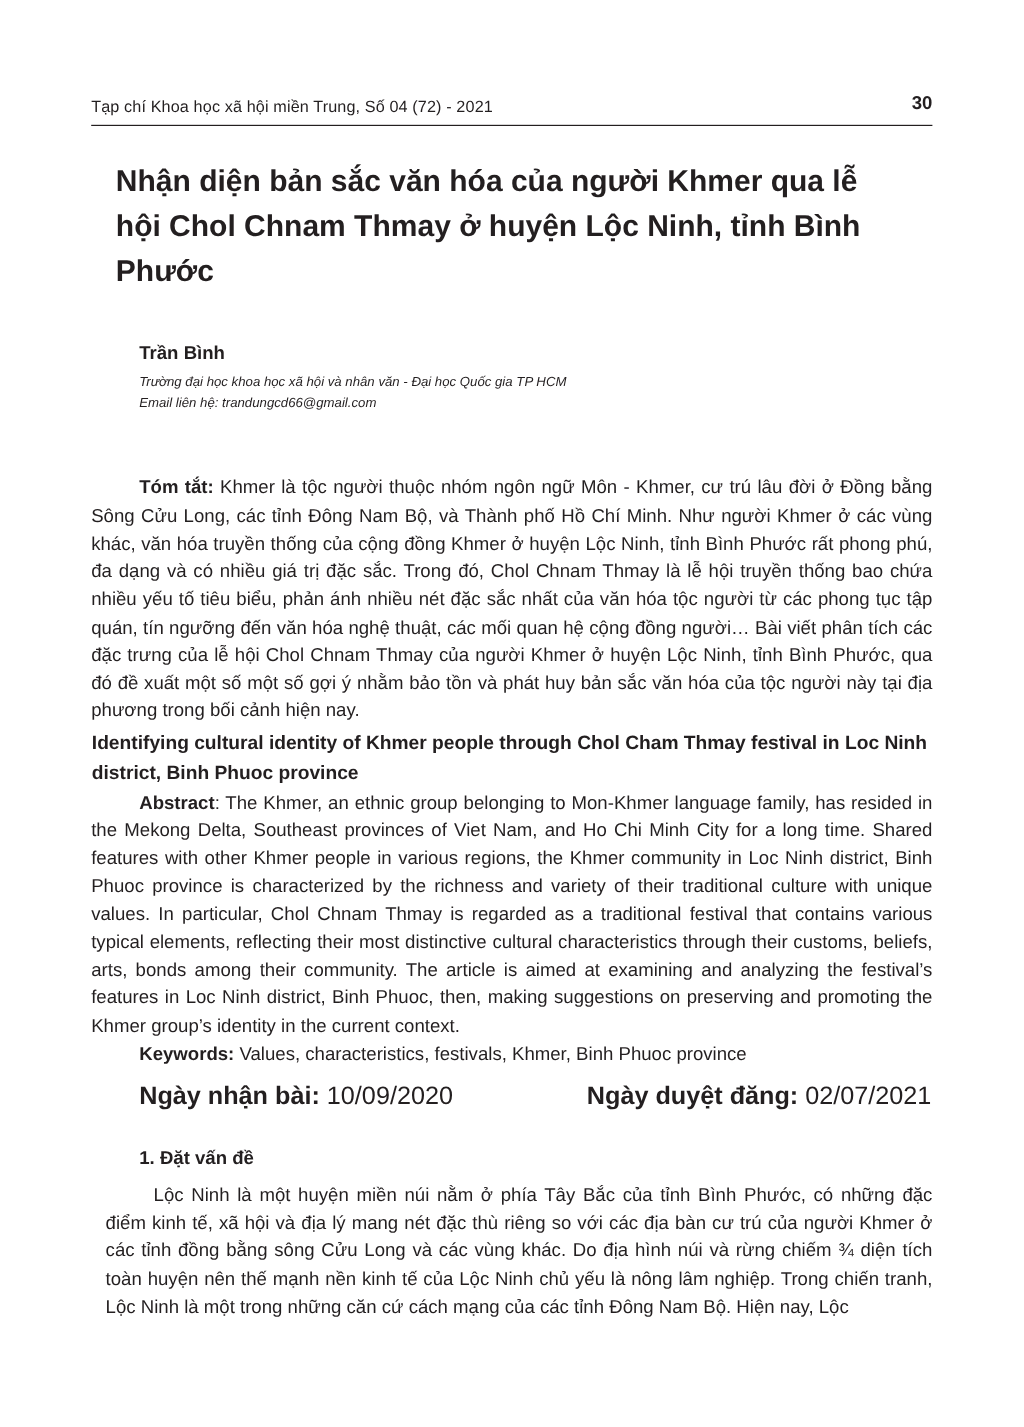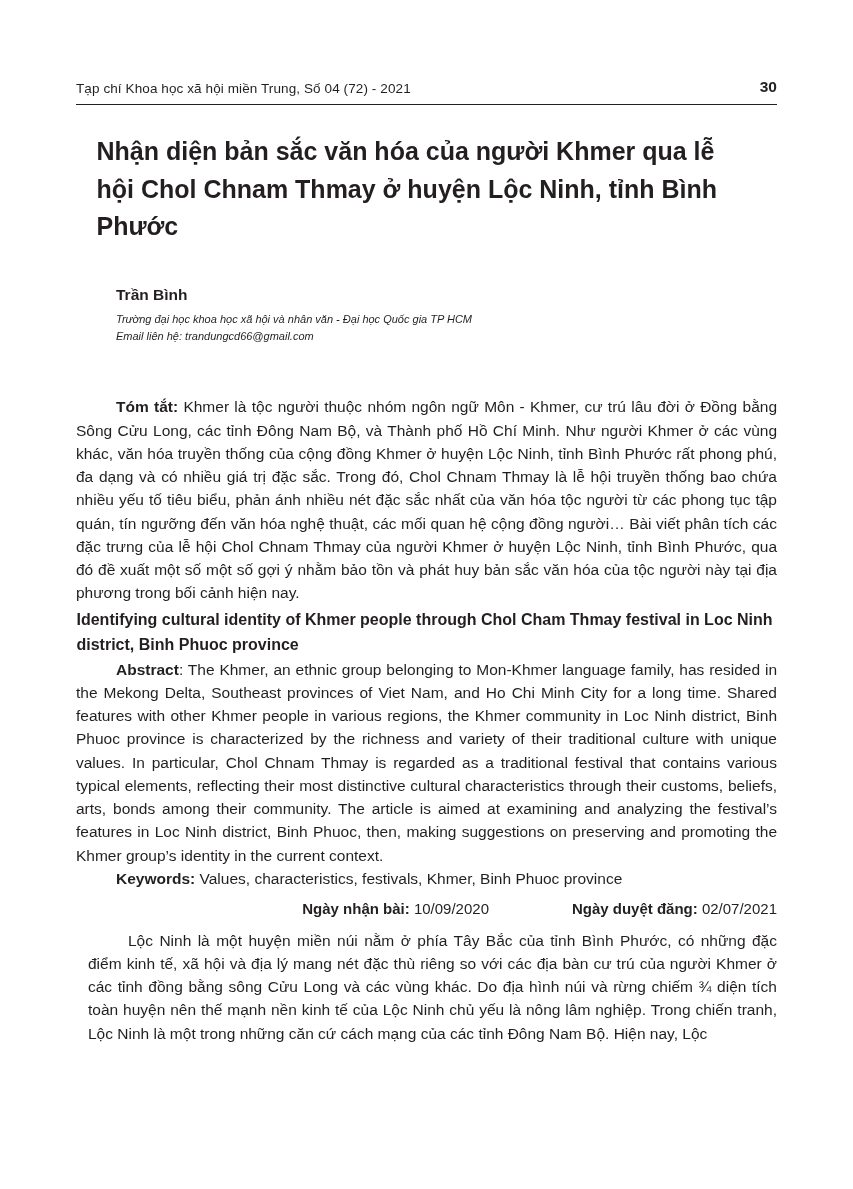--- a/index.html
+++ b/index.html
@@ -59,23 +59,22 @@
     margin: 2px auto 0;
     max-width: 700px;
     font-size: 16px;
     font-weight: 700;
     line-height: 1.6;
   }
 
   .dates-row {
     display: flex;
     margin-top: 8px;
-    font-size: 15px;
+    font-size: 21px;
     line-height: 1.5;
-    text-align: right;
   }
   .date-left { margin-left: 40px; flex: 1; }
   .date-right { width: 288px; }
 
   .section-heading {
     margin: 24px 0 0 40px;
     font-size: 15.5px;
     font-weight: 700;
     line-height: 1.5;
   }
@@ -109,16 +108,17 @@
 
   <p class="para justify indent"><strong>Abstract</strong><span>: The Khmer, an ethnic group belonging to Mon-Khmer language family, has resided in the Mekong Delta, Southeast provinces of Viet Nam, and Ho Chi Minh City for a long time. Shared features with other Khmer people in various regions, the Khmer community in Loc Ninh district, Binh Phuoc province is characterized by the richness and variety of their traditional culture with unique values. In particular, Chol Chnam Thmay is regarded as a traditional festival that contains various typical elements, reflecting their most distinctive cultural characteristics through their customs, beliefs, arts, bonds among their community. The article is aimed at examining and analyzing the festival’s features in Loc Ninh district, Binh Phuoc, then, making suggestions on preserving and promoting the Khmer group’s identity in the current context.</span></p>
 
   <p class="para indent"><strong>Keywords:</strong><span> Values, characteristics, festivals, Khmer, Binh Phuoc province</span></p>
 
   <div class="dates-row">
     <p class="date-left"><strong>Ngày nhận bài:</strong><span> 10/09/2020</span></p>
     <p class="date-right"><strong>Ngày duyệt đăng:</strong><span> 02/07/2021</span></p>
   </div>
 
+  <h3 class="section-heading">1. Đặt vấn đề</h3>
 
   <p class="para justify indent section-para">Lộc Ninh là một huyện miền núi nằm ở phía Tây Bắc của tỉnh Bình Phước, có những đặc điểm kinh tế, xã hội và địa lý mang nét đặc thù riêng so với các địa bàn cư trú của người Khmer ở các tỉnh đồng bằng sông Cửu Long và các vùng khác. Do địa hình núi và rừng chiếm ¾ diện tích toàn huyện nên thế mạnh nền kinh tế của Lộc Ninh chủ yếu là nông lâm nghiệp. Trong chiến tranh, Lộc Ninh là một trong những căn cứ cách mạng của các tỉnh Đông Nam Bộ. Hiện nay, Lộc</p>
 
 </div>
 
 </body></html>

